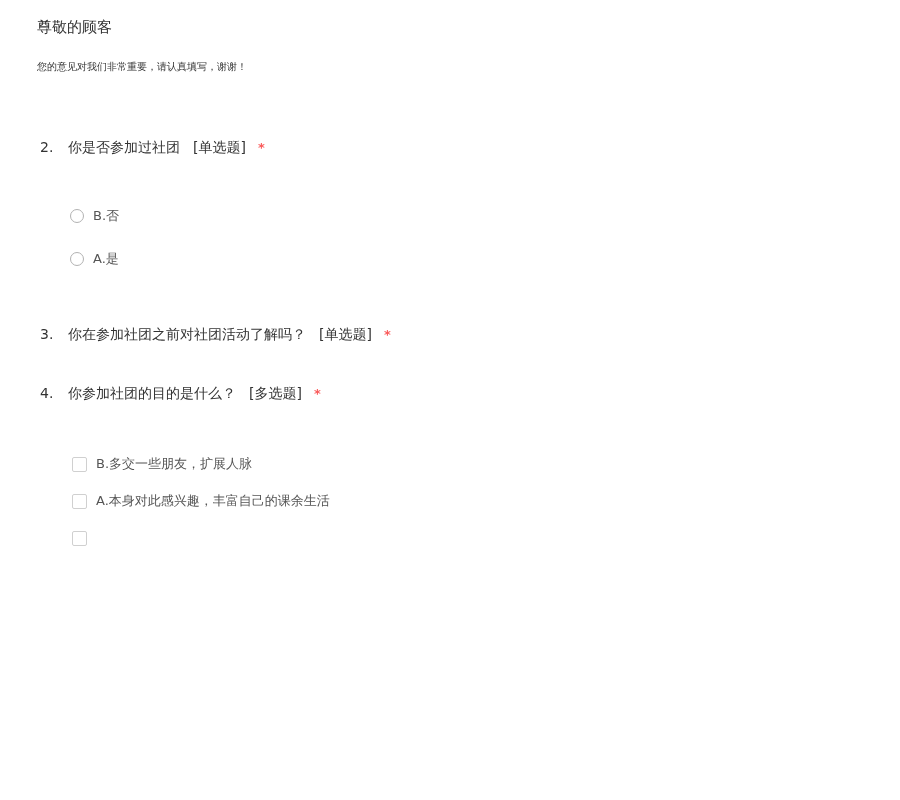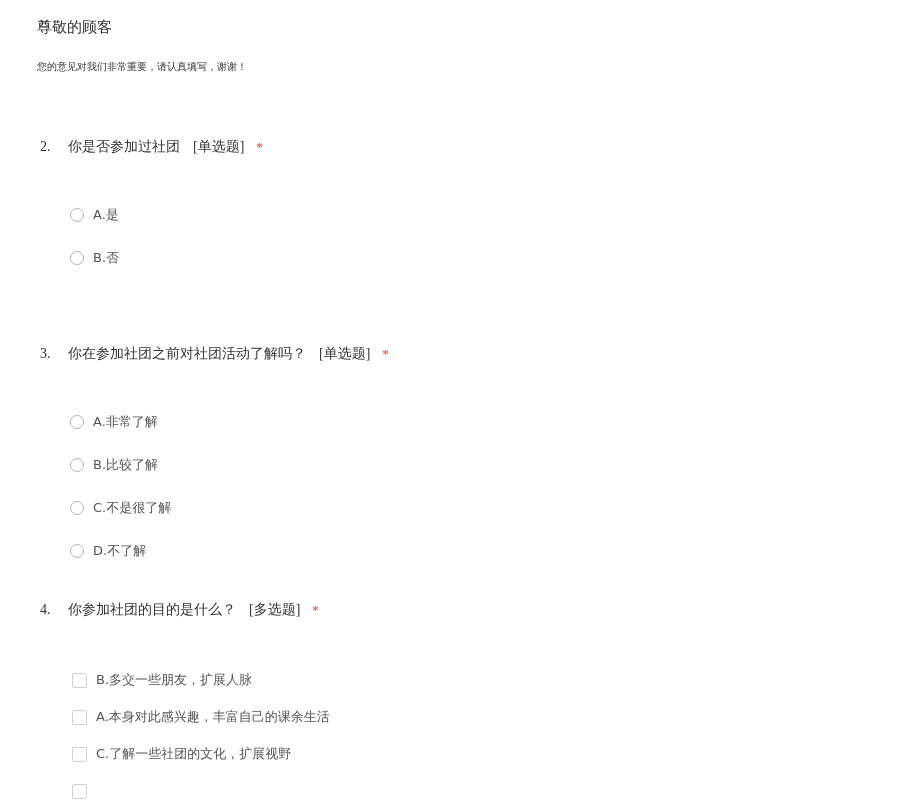--- a/index.html
+++ b/index.html
@@ -27,24 +27,23 @@
     color: #333333;
     line-height: 16px;
     margin-top: 22px;
   }
   .question { }
   .q-header {
     margin-left: 3px;
     font-size: 14px;
     color: #333333;
     line-height: 20px;
-    font-family: Liberation Serif, serif;
   }
   .q-header-2 { margin-top: 62px; }
-  .q-header-3 { margin-top: 75px; }
+  .q-header-3 { margin-top: 54px; }
   .q-header-4 { margin-top: 38px; }
   .q-num {
     display: inline-block;
     width: 28px;
   }
   .q-title { }
   .q-type { margin-left: 13px; }
   .q-required {
     margin-left: 12px;
     color: #fa5a5a;
@@ -95,69 +94,47 @@
   <div class="form-title">尊敬的顾客</div>
   <div class="form-subtitle">您的意见对我们非常重要，请认真填写，谢谢！</div>
 
   <div class="question">
     <div class="q-header q-header-2">
       <span class="q-num">2.</span><span class="q-title">你是否参加过社团</span><span class="q-type">[单选题]</span><span class="q-required">*</span>
     </div>
     <div class="options options-radio">
       <label class="option option-radio">
         <span class="radio-circle"></span>
-        <span class="option-label">A.是</span>
+        <span class="option-label">B.否</span>
       </label>
       <label class="option option-radio">
         <span class="radio-circle"></span>
-        <span class="option-label">B.否</span>
+        <span class="option-label">A.是</span>
       </label>
     </div>
   </div>
 
   <div class="question">
     <div class="q-header q-header-3">
       <span class="q-num">3.</span><span class="q-title">你在参加社团之前对社团活动了解吗？</span><span class="q-type">[单选题]</span><span class="q-required">*</span>
-    </div>
-    <div class="options options-radio">
-      <label class="option option-radio">
-        <span class="radio-circle"></span>
-        <span class="option-label">A.非常了解</span>
-      </label>
-      <label class="option option-radio">
-        <span class="radio-circle"></span>
-        <span class="option-label">B.比较了解</span>
-      </label>
-      <label class="option option-radio">
-        <span class="radio-circle"></span>
-        <span class="option-label">C.不是很了解</span>
-      </label>
-      <label class="option option-radio">
-        <span class="radio-circle"></span>
-        <span class="option-label">D.不了解</span>
-      </label>
     </div>
   </div>
 
   <div class="question">
     <div class="q-header q-header-4">
       <span class="q-num">4.</span><span class="q-title">你参加社团的目的是什么？</span><span class="q-type">[多选题]</span><span class="q-required">*</span>
     </div>
     <div class="options options-check">
       <label class="option option-check">
         <span class="checkbox-square"></span>
         <span class="option-label">B.多交一些朋友，扩展人脉</span>
       </label>
       <label class="option option-check">
         <span class="checkbox-square"></span>
         <span class="option-label">A.本身对此感兴趣，丰富自己的课余生活</span>
       </label>
       <label class="option option-check">
         <span class="checkbox-square"></span>
-        <span class="option-label">C.了解一些社团的文化，扩展视野</span>
-      </label>
-      <label class="option option-check">
-        <span class="checkbox-square"></span>
       </label>
     </div>
   </div>
 
 </div>
 
 </body></html>

